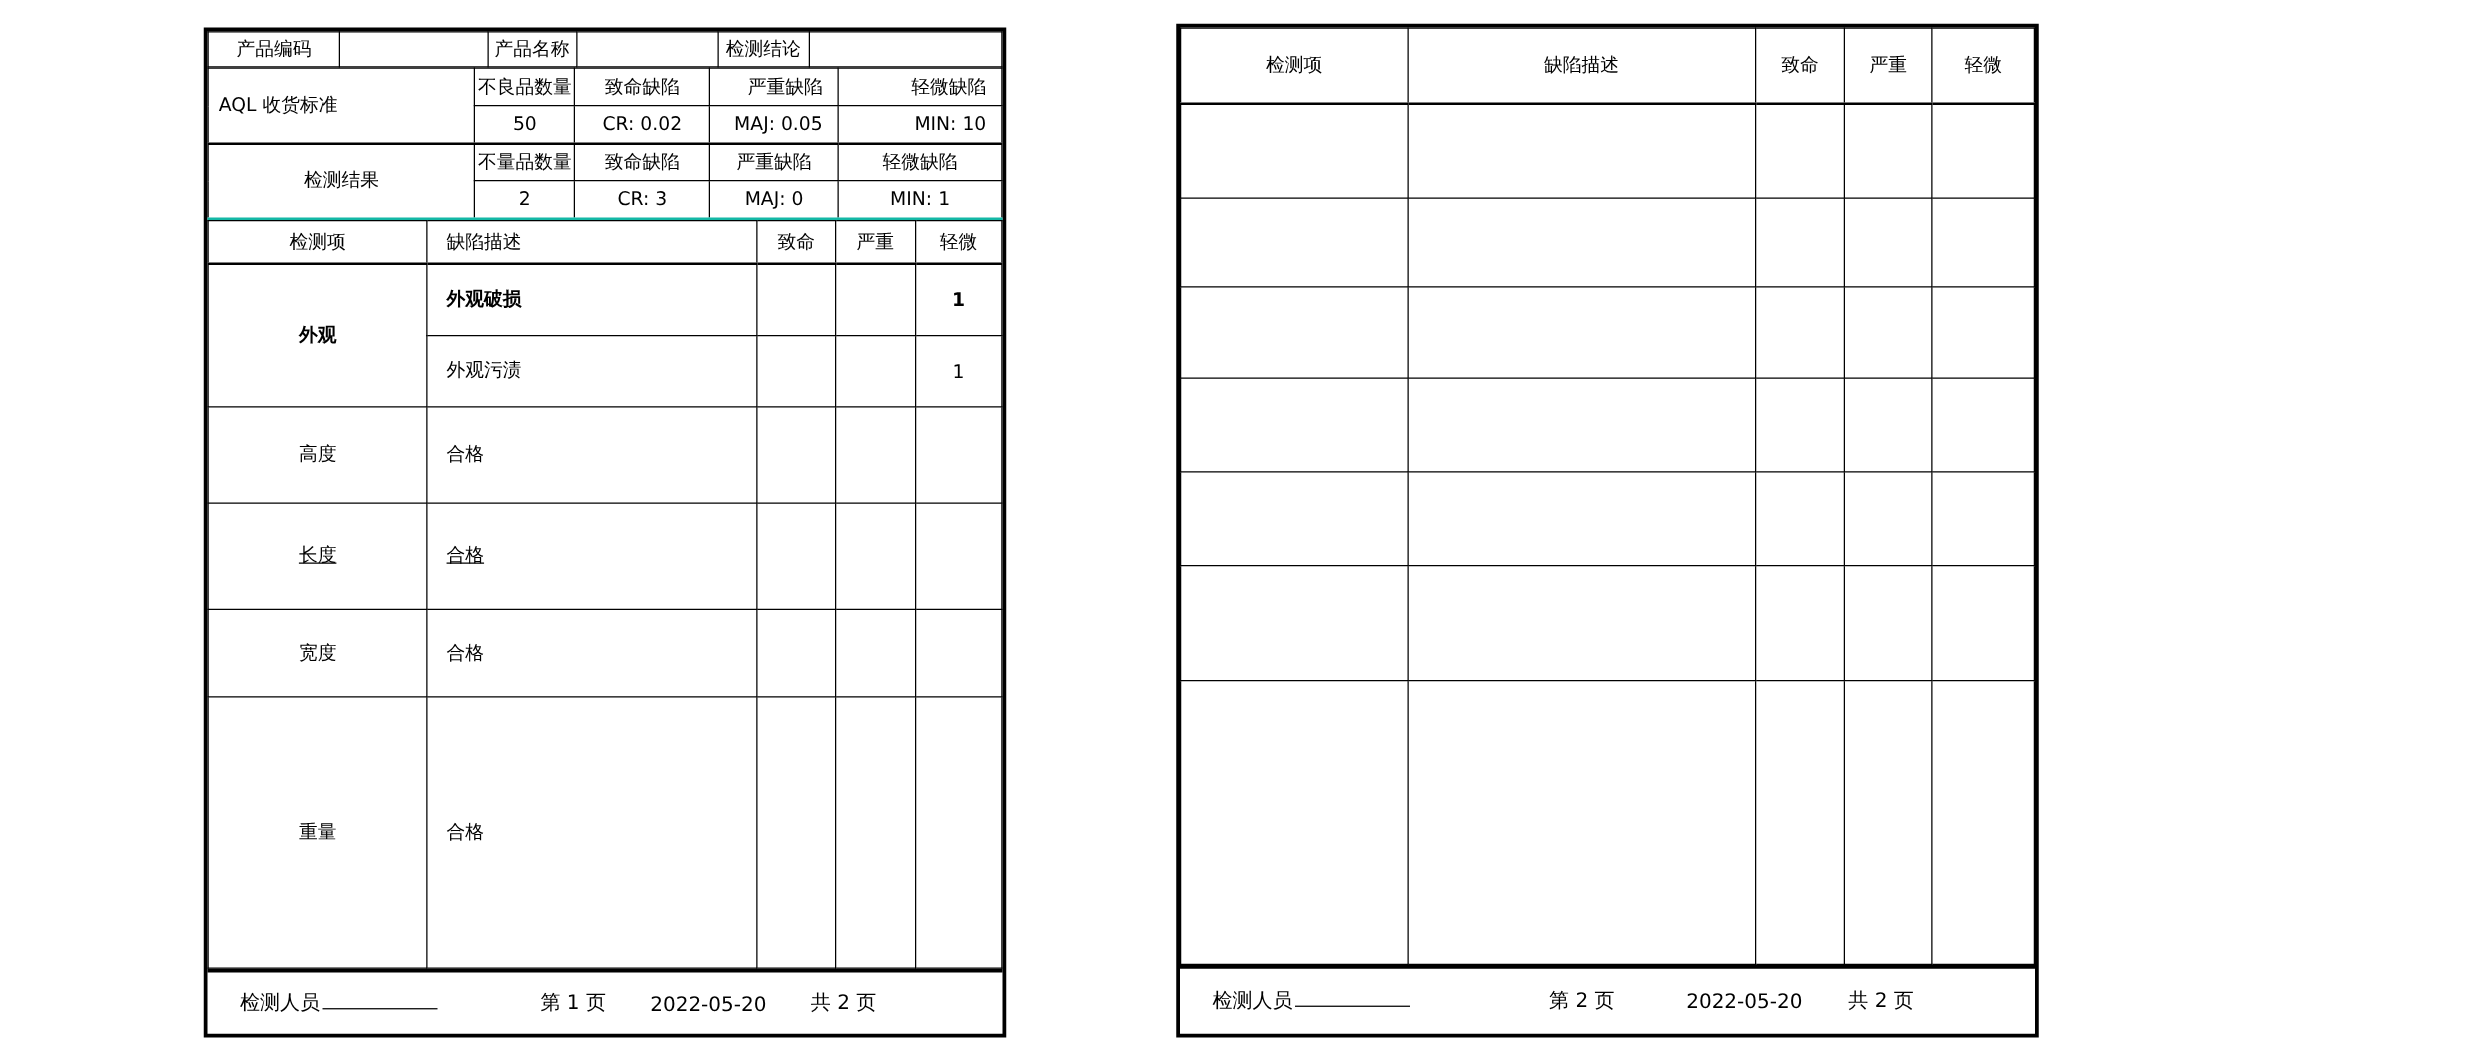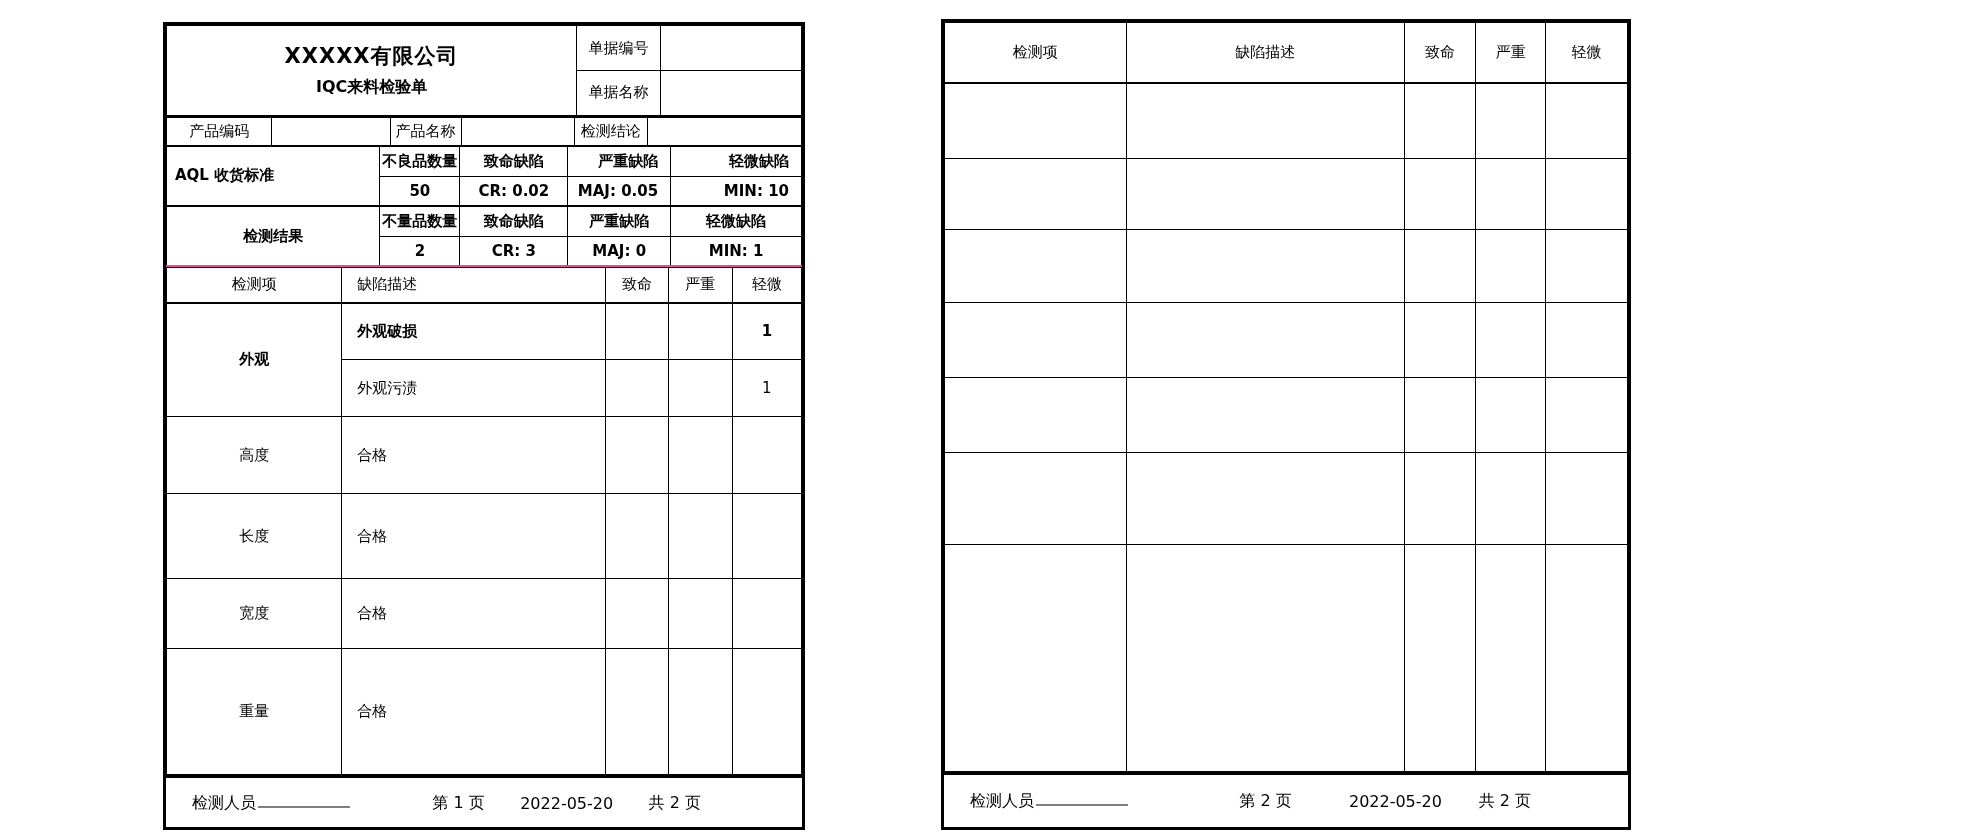--- a/index.html
+++ b/index.html
@@ -33,31 +33,31 @@
   .t-info tr.r2 td { height:27px; border-bottom:3px solid #000; }
   .t-info tr.r3 td { height:46px; }
   .t-info { border-bottom:1px solid #eab308; }
 
   
   .t-aql td { height:30px; }
   .t-aql .sec-title { text-align:left; padding-left:8px; }
   .t-aql .sec-title2 { text-align:center; }
   .t-aql tr.sec-split td { border-top:2px solid #000; }
   .t-aql .ralign { text-align:right; padding-right:12px; }
-  .t-aql { border-bottom:2px solid #ec4899;font-weight:bold; }
+  .t-aql { border-bottom:2px solid #14b8a6; }
 
   
   .grow { flex:1 1 auto; min-height:0; }
   .grow table { height:100%; }
   .t-detail tr.th td { height:35px; border-bottom:2px solid #000; }
   .t-detail td.desc { text-align:left; padding-left:15px; }
   .t-detail tr.dr1 td { height:57px;font-weight:bold; }
   .t-detail tr.dr2 td { height:57px; }
   .t-detail tr.dr3 td { height:77px; }
-  .t-detail tr.dr4 td { height:85px; }
+  .t-detail tr.dr4 td { height:85px;text-decoration:underline; }
   .t-detail tr.dr5 td { height:70px; }
 
   
   .t-detail2 tr.th td { height:60px; border-bottom:2px solid #000; }
   .t-detail2 tr.e1 td { height:76px; }
   .t-detail2 tr.e2 td { height:71px; }
   .t-detail2 tr.e3 td { height:73px; }
   .t-detail2 tr.e4 td { height:75px; }
   .t-detail2 tr.e5 td { height:75px; }
   .t-detail2 tr.e6 td { height:92px; }
@@ -78,41 +78,20 @@
   #page2 .footer { height:55px; }
   #page2 .footer .pageno { left:47%; }
   #page2 .footer .fdate  { left:66%; }
   #page2 .footer .ftotal { left:82%; }
 </style>
 </head>
 <body>
 
 <div id="page1" class="page">
 
-  <table class="t-header">
-    <colgroup>
-        <col style="width:64.6%">
-        <col style="width:13.2%">
-        <col>
-      </colgroup>
-    <tbody>
-      <tr>
-        <td rowspan="2" class="title-cell">
-          <div class="company">XXXXX有限公司</div>
-          <div class="form-title">IQC来料检验单</div>
-        </td>
-        <td>单据编号</td>
-        <td></td>
-      </tr>
-      <tr>
-        <td>单据名称</td>
-        <td></td>
-      </tr>
-    </tbody>
-  </table>
 
   <table class="t-info">
     <colgroup>
       <col style="width:16.6%">
         <col style="width:18.6%">
         <col style="width:11.2%">
       <col style="width:17.8%">
         <col style="width:11.5%">
         <col>
     </colgroup>

